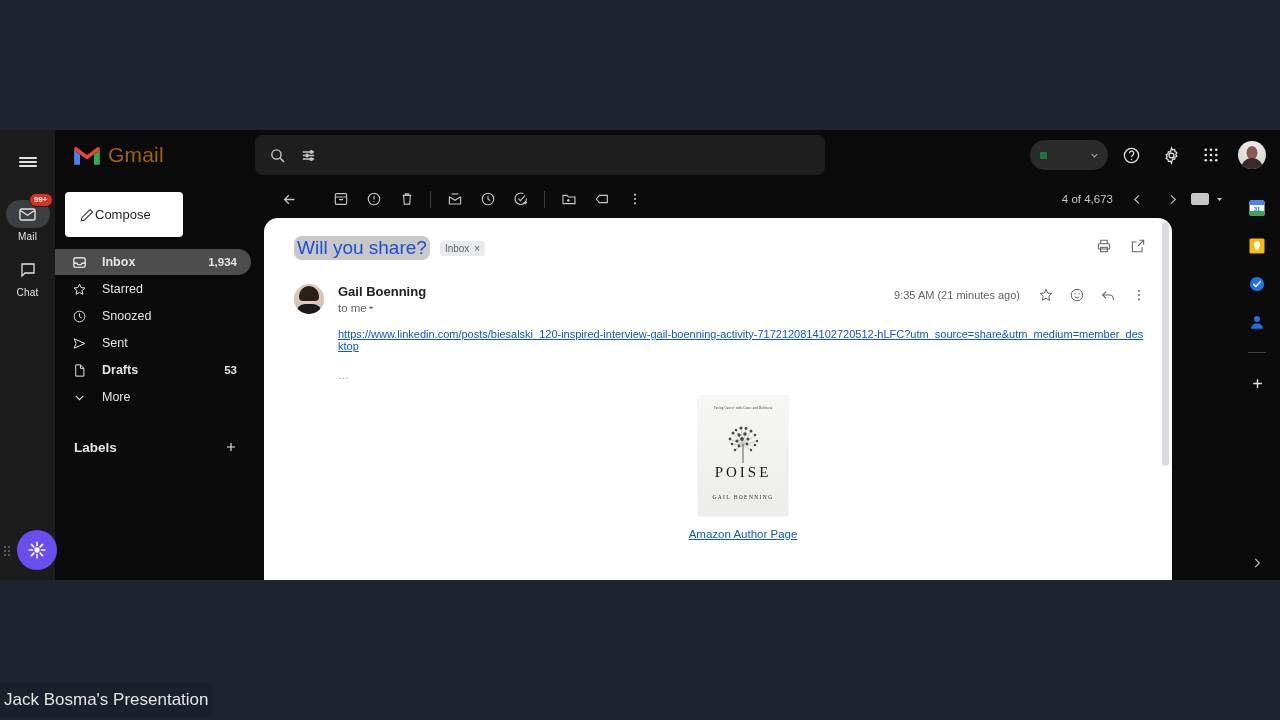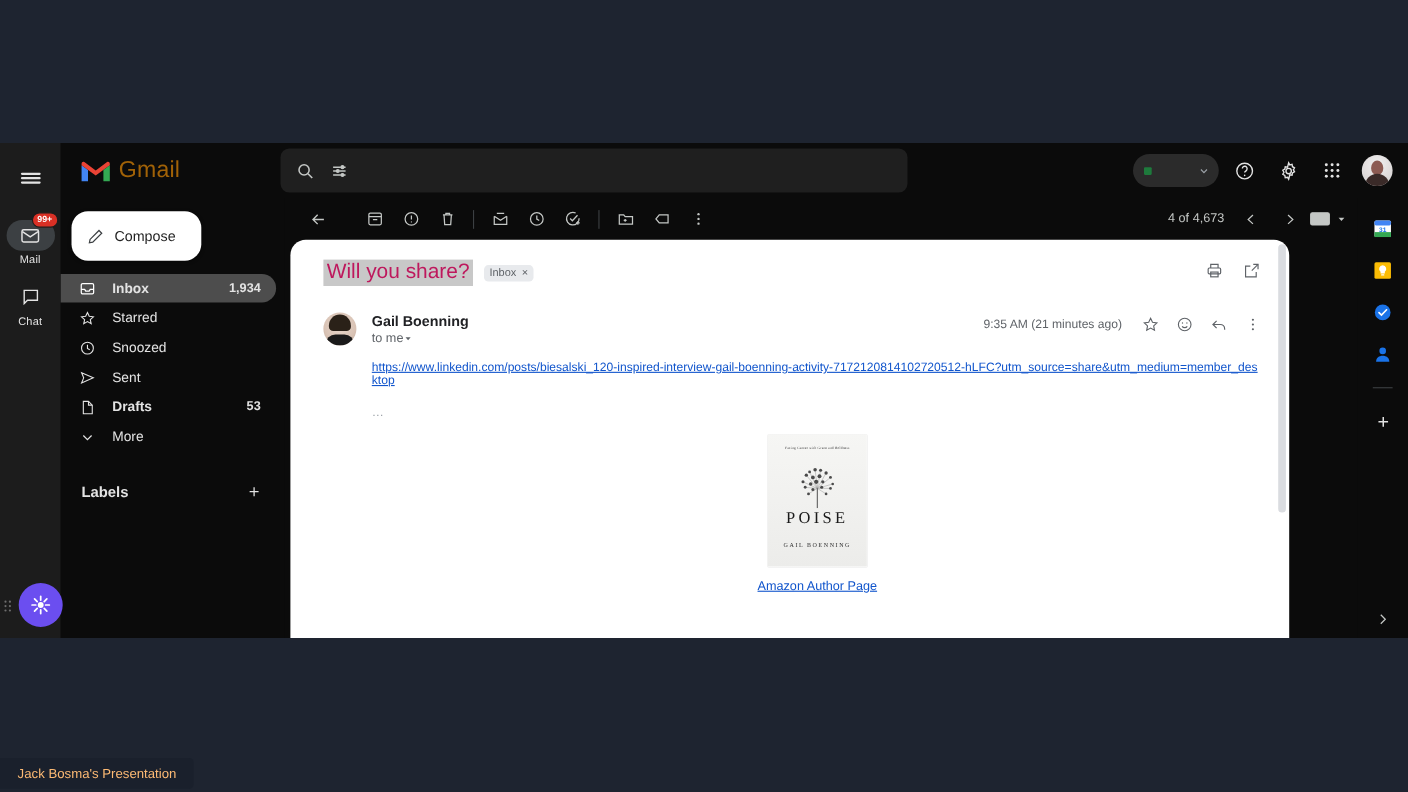--- a/index.html
+++ b/index.html
@@ -82,21 +82,21 @@
     width: 22px; height: 11px; border-radius: 11px 11px 0 0; background:#3a2a28;
   }
 
   
   .body-row { flex: 1; display:flex; min-height: 0; }
 
   
   .nav { width: 204px; background:#0b0b0b; padding-top: 4px; flex-shrink:0; }
   .compose {
     margin: 8px 10px 12px 10px; height: 45px; width: 118px;
-    background:#fff; border-radius: 15px; display:flex; align-items:center; gap: 9px;
+    background:#fff; border-radius: 4px; display:flex; align-items:center; 
     padding-left: 14px; cursor:pointer; box-shadow: 0 1px 3px rgba(0,0,0,.35);
   }
   .compose-label { font-size: 13px; color:#1f1f1f; font-family:"Liberation Sans", sans-serif; }
   .nav-item {
     height: 26px; display:flex; align-items:center; gap: 15px;
     padding: 0 14px 0 17px; margin: 1px 8px 1px 0; border-radius: 0 13px 13px 0; cursor:pointer;
     color:#e3e3e3; font-size: 12.5px;
   }
   .nav-item.active { background:#4d4d4d; font-weight: bold; }
   .nav-item .nm { flex:1; }
@@ -118,22 +118,22 @@
   .kbd-box { width: 19px; height: 12px; border: 1.5px solid #c4c7c5; border-radius: 2px; background:#c4c7c5; }
 
   
   .email-card {
     flex: 1; margin: 0 60px 0 5px; background:#fff; border-radius: 14px 14px 0 0;
     position: relative; overflow: hidden; min-height: 0;
   }
   .email-inner { padding: 18px 24px 0 30px; position: relative; height: 100%; }
   .subject-row { display:flex; align-items:center; gap: 10px; }
   .subject {
-    font-size: 19px; color:#be185d; background:#c8c8c8; padding: 1px 3px;
-    font-family:"Liberation Sans", sans-serif; font-weight: 400;
+    font-size: 19px; color:#1d4ed8; background:#c8c8c8; padding: 1px 3px;
+    font-family:"Liberation Sans", sans-serif; font-weight: 400; border-radius: 8px;
   }
   .chip {
     background:#e8eaed; color:#5f6368; font-size: 10px; border-radius: 4px;
     padding: 2px 5px; display:flex; align-items:center; gap:5px;
   }
   .chip .x { cursor:pointer; font-size: 10px; color:#5f6368; }
   .card-actions { position:absolute; right: 24px; top: 18px; display:flex; gap: 14px; }
   .card-act { width:20px; height:20px; display:flex; align-items:center; justify-content:center; cursor:pointer; }
 
   .sender-row { display:flex; align-items: flex-start; margin-top: 24px; }
@@ -182,22 +182,22 @@
   
   .right-rail {
     width: 46px; background:#0b0b0b; display:flex; flex-direction:column; align-items:center;
     padding-top: 18px; gap: 18px; flex-shrink: 0; position: relative;
   }
   .rr-icon { width: 20px; height: 20px; display:flex; align-items:center; justify-content:center; cursor:pointer; }
   .rr-sep { width: 18px; height: 1px; background:#3c4043; margin: 2px 0; }
   .rr-chevron { position:absolute; bottom: 10px; left: 50%; transform: translateX(-50%); color:#c4c7c5; font-size: 14px; cursor:pointer; }
 
   .present-label {
-    position:absolute; left: 0; bottom: 3px; background:#1a202c; color:#fdba74;
-    font-size: 12px; padding: 7px 16px; border-radius: 0 4px 4px 0;
+    position:absolute; left: 0; bottom: 3px; background:#1a202c; color:#e5e5e5;
+    font-size: 17px; padding: 7px 4px; border-radius: 0 4px 4px 0;
   }
   svg { display:block; }
 </style>
 </head>
 <body>
 
 <div id="root">
 
   <div class="gmail-window">
 

